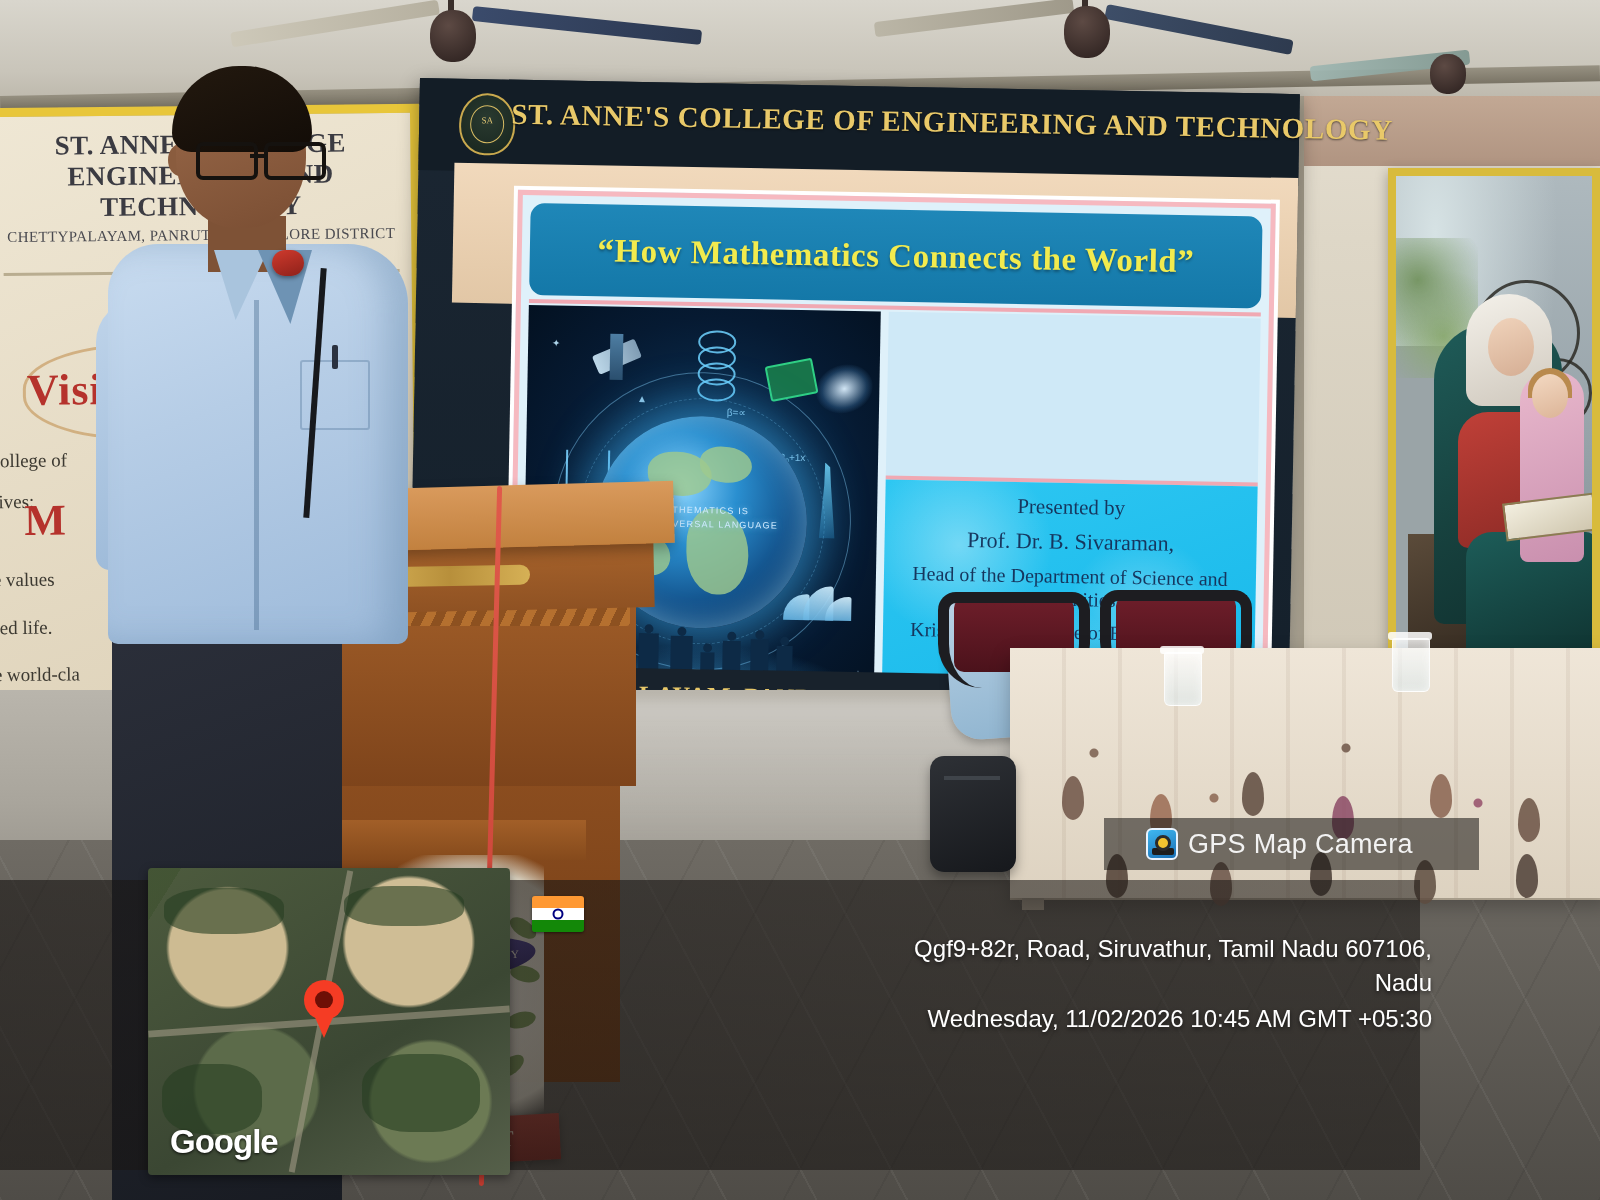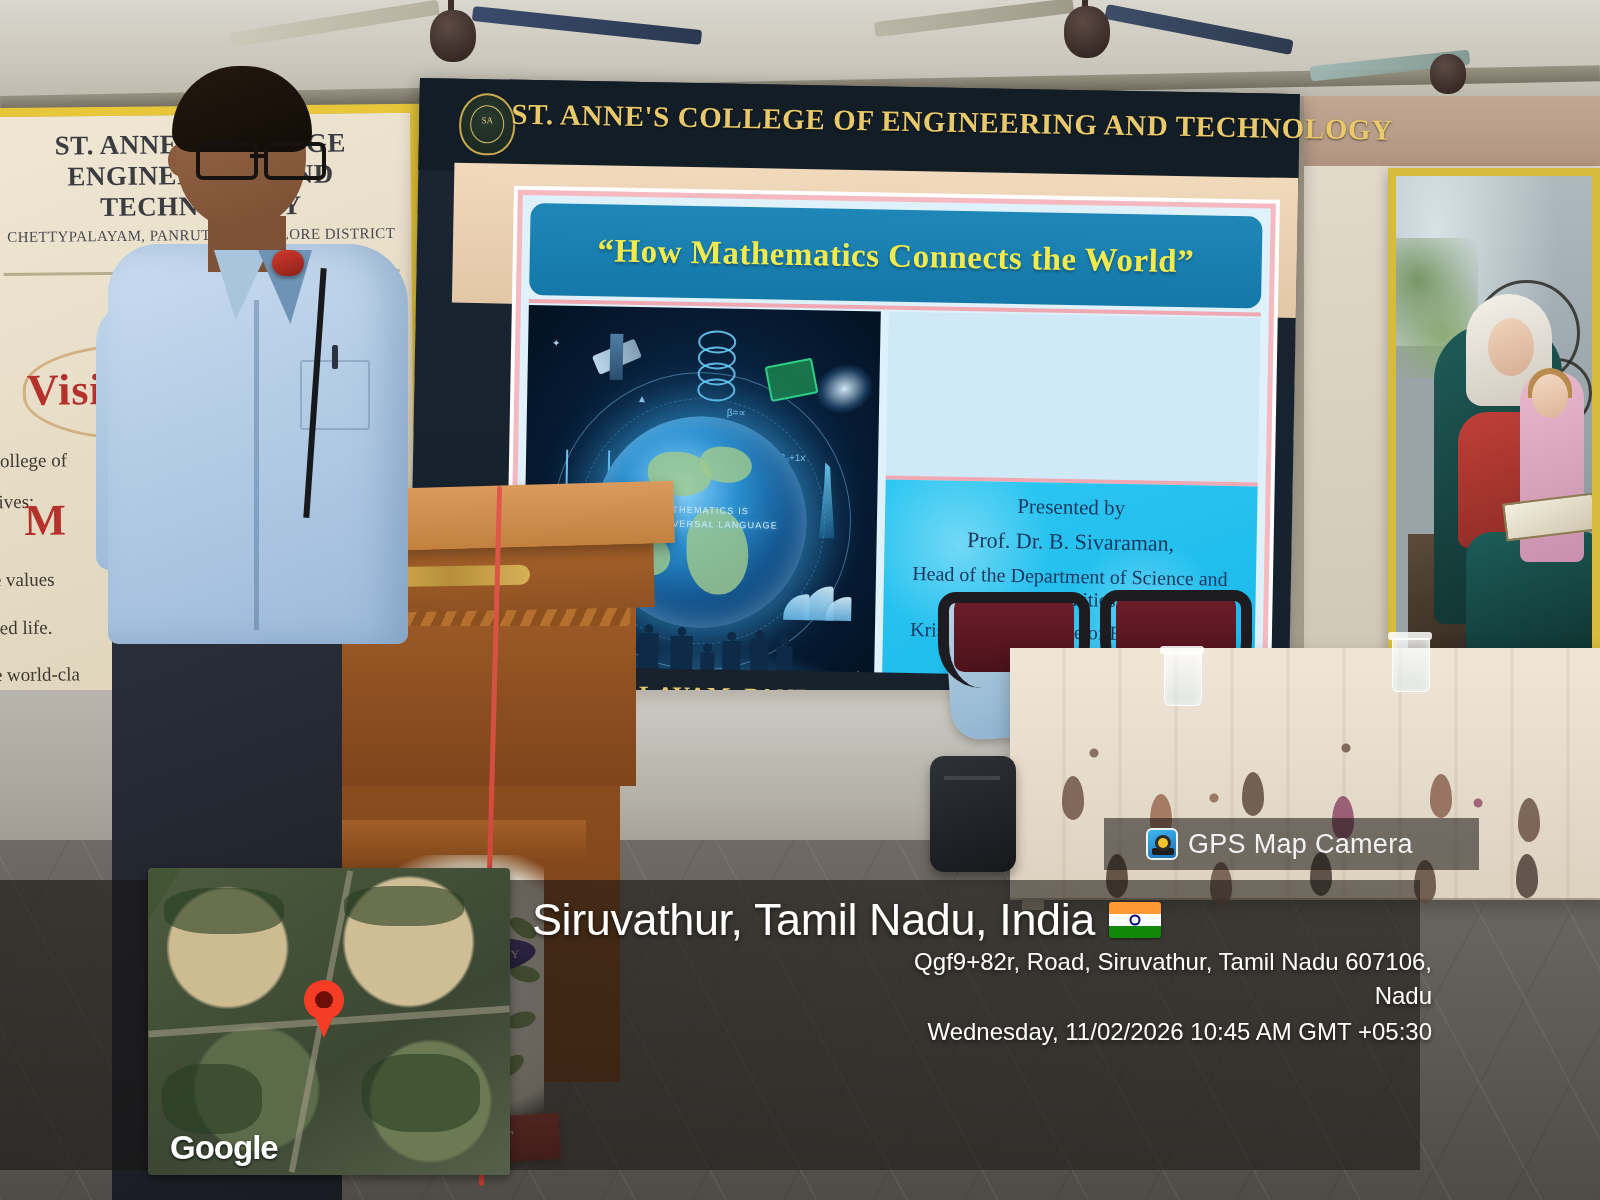--- a/index.html
+++ b/index.html
@@ -312,21 +312,21 @@
           radial-gradient(circle at 78% 76%,#6c7a54 0 16%,transparent 17%),
           linear-gradient(150deg,#4d5b3e,#3b4733 60%,#56604a);}
   .map-road{position:absolute;background:rgba(170,160,140,.55);}
   .map-veg{position:absolute;border-radius:40%;background:rgba(38,62,34,.6);}
   .map-pin{position:absolute;left:156px;top:112px;width:40px;height:40px;border-radius:50% 50% 50% 50%;
         background:#f53c24;}
   .map-pin:before{content:"";position:absolute;left:11px;top:11px;width:18px;height:18px;border-radius:50%;
         background:#6e0f06;}
   .map-pin:after{content:"";position:absolute;left:7px;top:28px;width:0;height:0;
         border-left:13px solid transparent;border-right:13px solid transparent;border-top:30px solid #f53c24;}
-  .map-google{position:absolute;left:22px;bottom:8px;font-size:33px;color:#fff;font-weight:700;
+  .map-google{position:absolute;left:22px;bottom:14px;font-size:33px;color:#fff;font-weight:700;
         font-family:"Liberation Sans",sans-serif;letter-spacing:-1px;text-shadow:0 1px 3px rgba(0,0,0,.85);}
 
   .gps-text{position:absolute;left:532px;top:896px;width:900px;color:#fff;}
   .gps-place{font-size:45px;font-weight:400;line-height:1.08;letter-spacing:-.4px;
         text-shadow:0 2px 5px rgba(0,0,0,.6);display:flex;align-items:center;gap:14px;}
   .flag{display:inline-block;width:52px;height:36px;border-radius:3px;position:relative;
         background:linear-gradient(180deg,#ff9933 0 33%,#ffffff 33% 66%,#138808 66% 100%);
         box-shadow:0 1px 3px rgba(0,0,0,.5);flex:0 0 auto;}
   .flag:after{content:"";position:absolute;left:50%;top:50%;transform:translate(-50%,-50%);
         width:11px;height:11px;border-radius:50%;border:2px solid #000080;box-sizing:border-box;}
@@ -602,21 +602,20 @@
     <div class="map-veg" style="left:16px;top:20px;width:120px;height:46px;"></div>
     <div class="map-veg" style="left:196px;top:18px;width:120px;height:40px;"></div>
     <div class="map-veg" style="left:14px;top:196px;width:100px;height:70px;"></div>
     <div class="map-veg" style="left:214px;top:186px;width:118px;height:78px;"></div>
     <div class="map-pin"></div>
     <div class="map-google">Google</div>
   </div>
 
   <div class="gps-text">
     <div class="gps-place">
-      <span>Siruvathur, Tamil Nadu, India</span>
       <span class="flag"></span>
     </div>
     <div class="gps-line">Qgf9+82r, Road, Siruvathur, Tamil Nadu 607106,</div>
     <div class="gps-line">Nadu</div>
     <div class="gps-line dt">Wednesday, 11/02/2026 10:45 AM GMT +05:30</div>
   </div>
 
 </div>
 
 </body></html>

